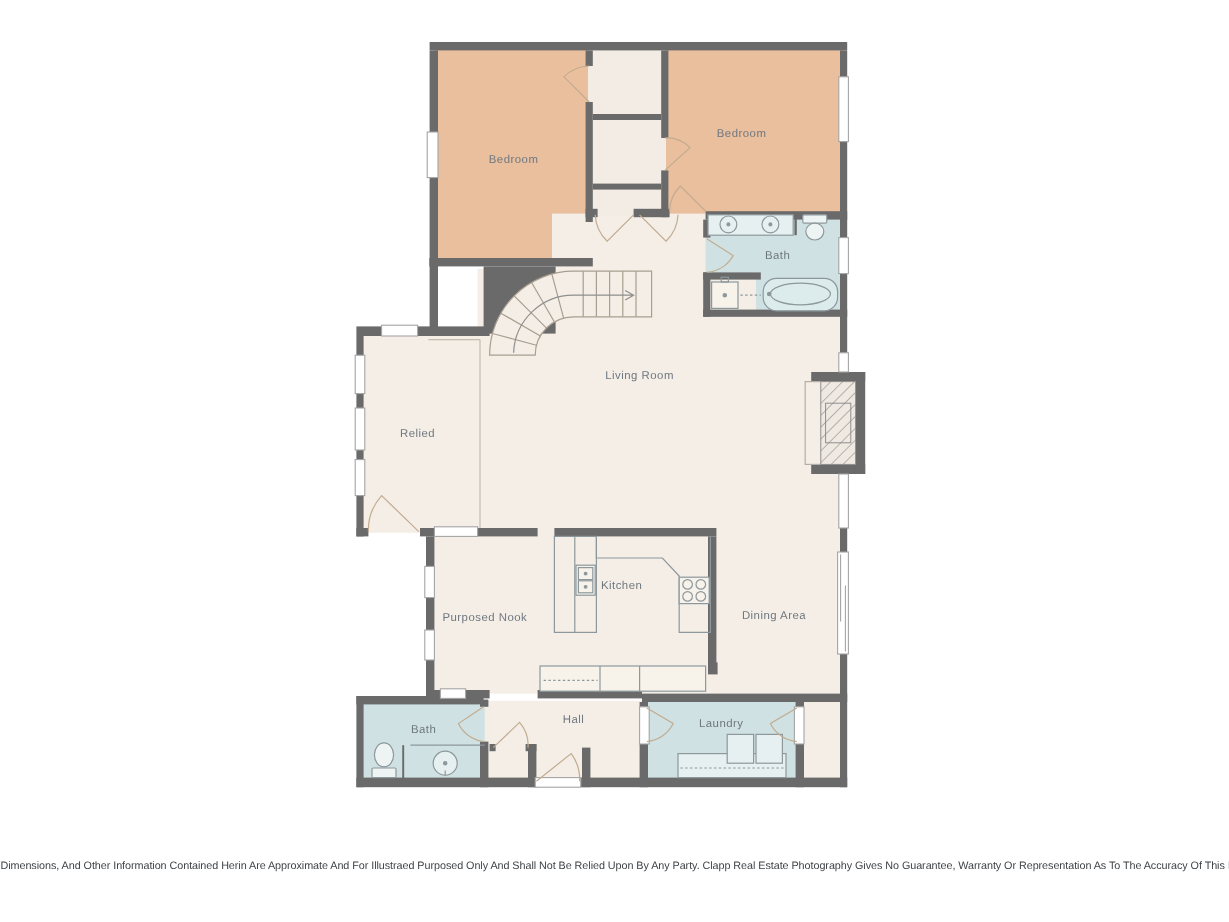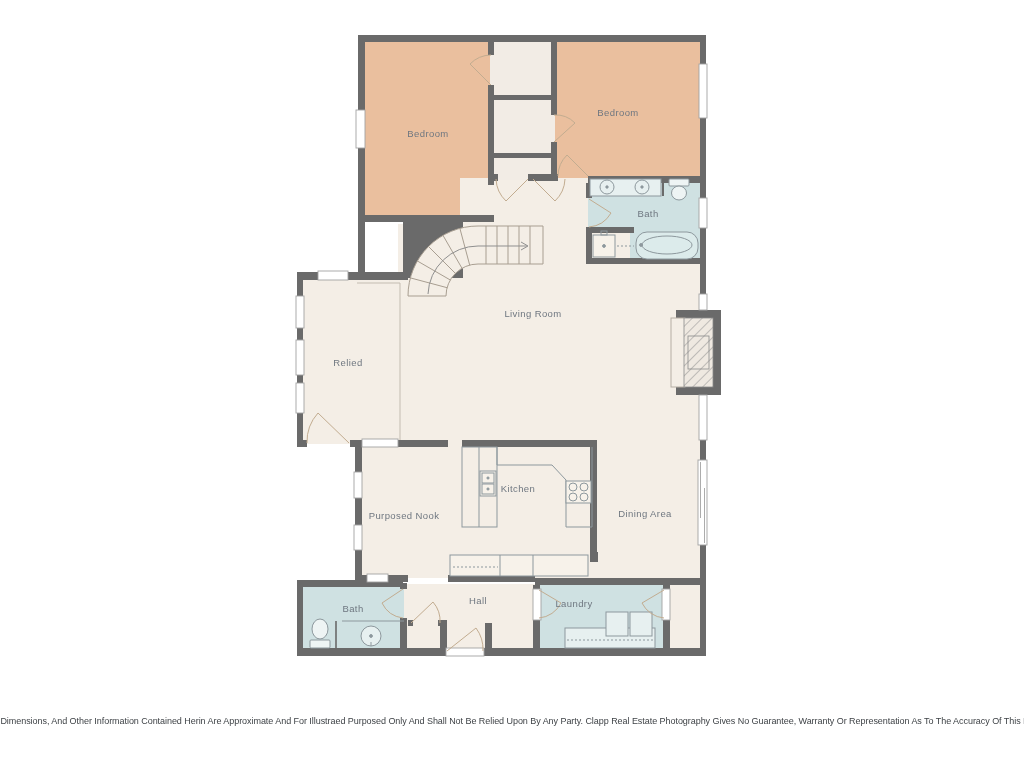--- a/index.html
+++ b/index.html
@@ -231,16 +231,16 @@
   <div class="lbl" style="left:428px;top:133px">Bedroom</div>
   <div class="lbl" style="left:618px;top:112px">Bedroom</div>
   <div class="lbl" style="left:648px;top:213px">Bath</div>
   <div class="lbl" style="left:533px;top:313px">Living Room</div>
   <div class="lbl" style="left:348px;top:362px">Relied</div>
   <div class="lbl" style="left:404px;top:515px">Purposed Nook</div>
   <div class="lbl" style="left:518px;top:488px">Kitchen</div>
   <div class="lbl" style="left:645px;top:513px">Dining Area</div>
   <div class="lbl" style="left:353px;top:608px">Bath</div>
   <div class="lbl" style="left:478px;top:600px">Hall</div>
-  <div class="lbl" style="left:574px;top:603px">Laundry</div>
+  <div class="lbl" style="left:601px;top:603px">Laundry</div>
 
   <div class="disclaimer">All Images, Dimensions, And Other Information Contained Herin Are Approximate And For Illustraed Purposed Only And Shall Not Be Relied Upon By Any Party. Clapp Real Estate Photography Gives No Guarantee, Warranty Or Representation As To The Accuracy Of This Information.</div>
 </div>
 
 </body></html>

